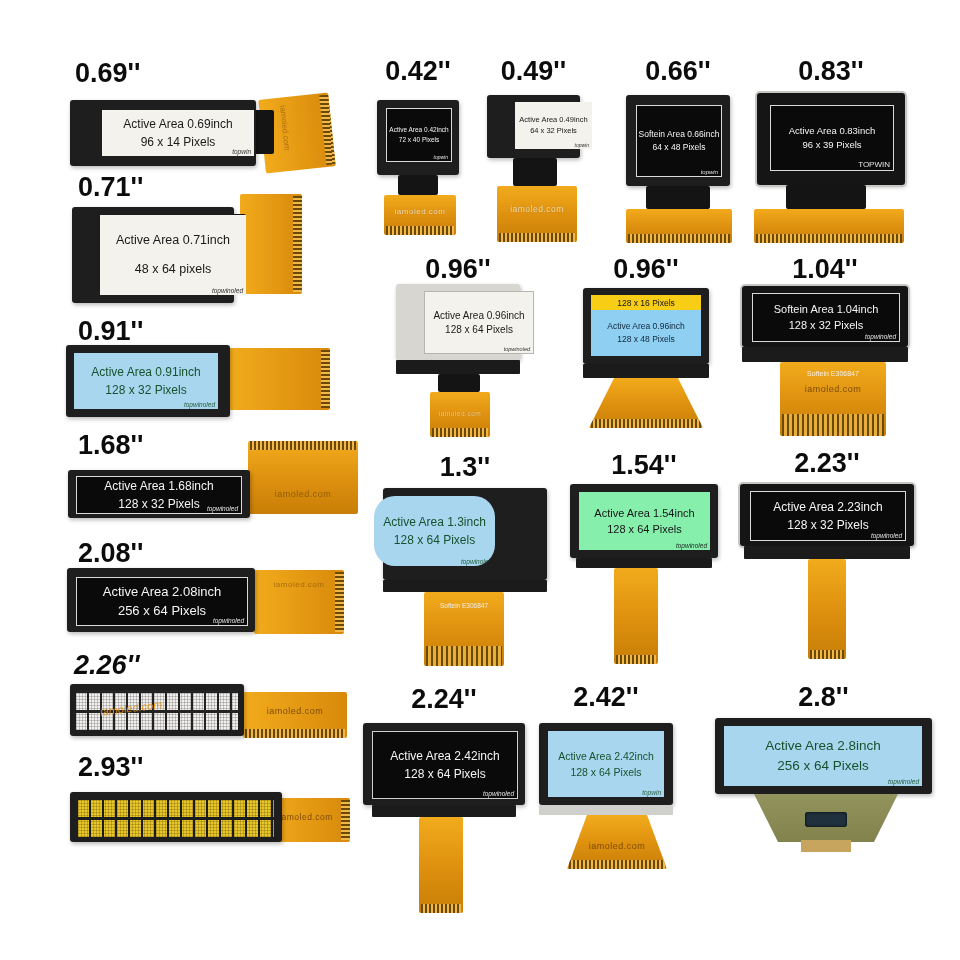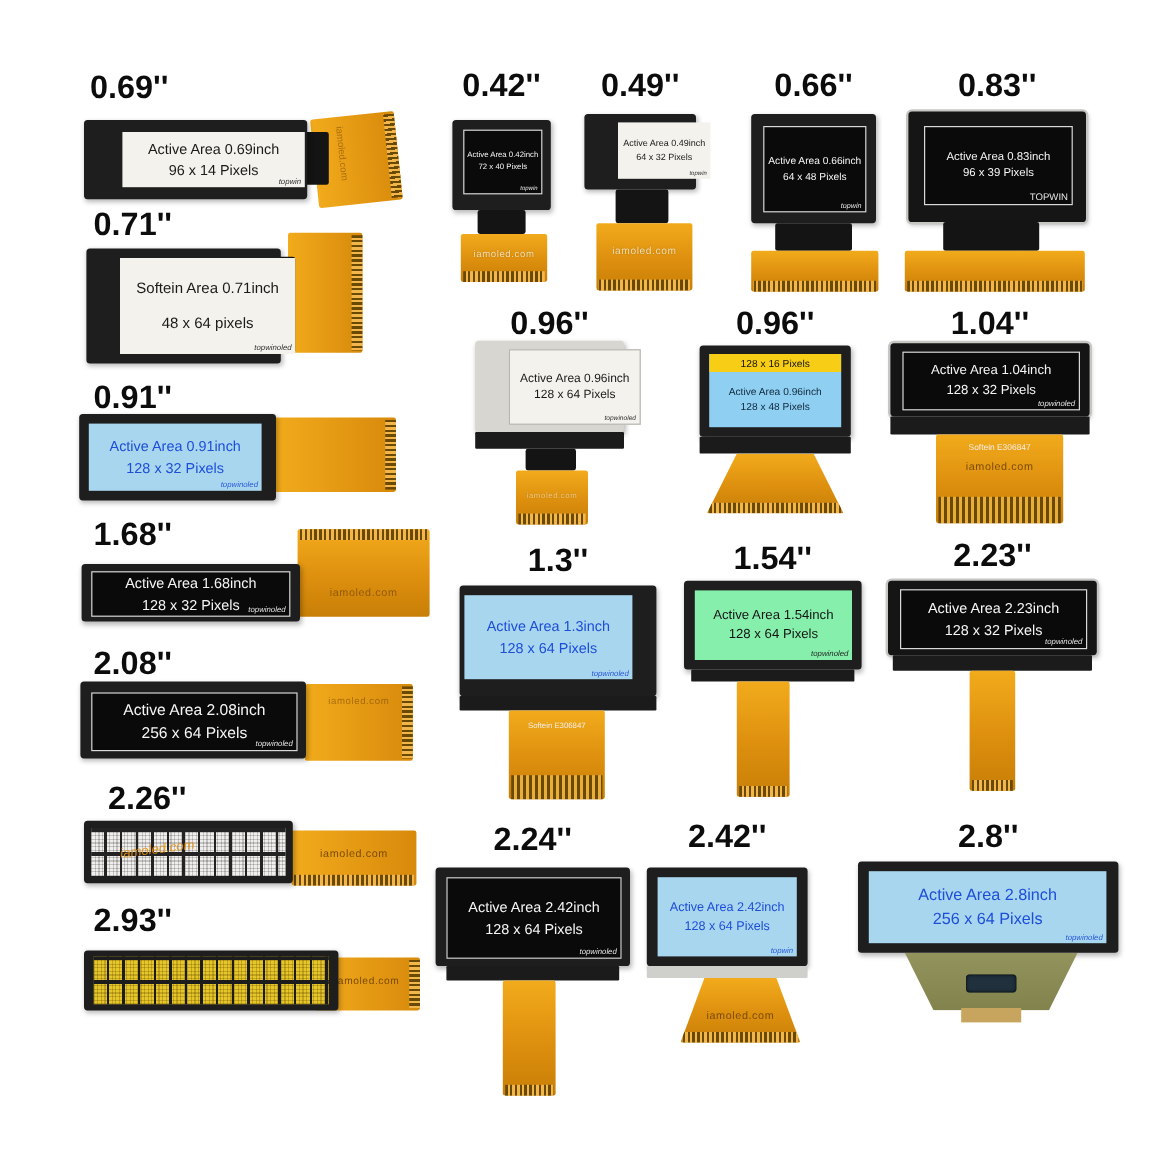--- a/index.html
+++ b/index.html
@@ -9,21 +9,21 @@
   .lbl.c{text-align:center;}
   .body{position:absolute;background:#1e1e1e;border-radius:3px;box-shadow:1px 2px 4px rgba(0,0,0,.28);}
   .body.lightframe{background:#d8d6d1;}
   .body.silver{background:#151515;box-shadow:0 0 0 2px #c6c6c2,1px 2px 4px rgba(0,0,0,.28);}
   .screen{position:absolute;display:flex;flex-direction:column;justify-content:center;align-items:center;
           gap:1px;text-align:center;white-space:nowrap;overflow:hidden;}
   .screen .ln{line-height:1.35;}
   .brand{position:absolute;right:3px;bottom:1px;font-size:6.5px;font-style:italic;opacity:.92;}
   .screen.white{background:#f4f2ec;color:#1a1a1a;margin-left:20px;}
   .screen.black{background:#0a0a0a;color:#f5f5f5;border:1px solid #d9d9d9;}
-  .screen.blue{background:#a9d6ef;color:#1d4ed8;text-align:center;}
+  .screen.blue{background:#a9d6ef;color:#14532d;text-align:center;}
   .screen.yellow{background:#86efac;color:#151515;}
   .screen.dual{display:block;background:#8fd0f2;color:#10273c;}
   .dual .band{position:absolute;left:0;top:0;right:0;height:15px;background:#f7cd15;color:#141414;
           display:flex;align-items:center;justify-content:center;font-size:8.5px;}
   .dual .dbody{position:absolute;left:0;top:15px;right:0;bottom:0;display:flex;flex-direction:column;
           justify-content:center;align-items:center;gap:1px;}
   .grid-w{position:absolute;background-color:#f0efed;
      background-image:
        repeating-linear-gradient(90deg,transparent 0 11px,#232323 11px 13px),
        repeating-linear-gradient(0deg,transparent 0 17px,#232323 17px 20px),
@@ -77,21 +77,21 @@
   </div>
 
   <div>
     <div class="lbl" style="left:78px;top:172px;">0.71''</div>
     <div class="flex h" style="left:240px;top:194px;width:62px;height:100px;">
       <div class="pins-r"></div>
     </div>
     <div class="neck" style="left:216px;top:214px;width:30px;height:80px;"></div>
     <div class="body" style="left:72px;top:207px;width:162px;height:96px;"></div>
     <div class="screen white" style="left:80px;top:215px;width:146px;height:80px;font-size:12.5px;gap:12px;">
-      <div class="ln">Softein Area 0.71inch</div>
+      <div class="ln">Active Area 0.71inch</div>
       <div class="ln">48 x 64 pixels</div>
       <div class="brand">topwinoled</div>
     </div>
   </div>
 
   <div>
     <div class="lbl" style="left:78px;top:316px;">0.91''</div>
     <div class="flex h" style="left:228px;top:348px;width:102px;height:62px;">
       <div class="pins-r"></div>
     </div>
@@ -125,21 +125,21 @@
     </div>
     <div class="body" style="left:67px;top:568px;width:188px;height:64px;"></div>
     <div class="screen black" style="left:76px;top:577px;width:170px;height:47px;font-size:13px;">
       <div class="ln">Active Area 2.08inch</div>
       <div class="ln">256 x 64 Pixels</div>
       <div class="brand">topwinoled</div>
     </div>
   </div>
 
   <div>
-    <div class="lbl" style="left:90px;top:650px;">2.26''</div>
+    <div class="lbl" style="left:74px;top:650px;font-style:italic;">2.26''</div>
     <div class="flex h" style="left:243px;top:692px;width:104px;height:46px;">
       <div class="pins-b"></div>
       <div class="fxtext dark" style="top:14px;font-size:9px;">iamoled.com</div>
     </div>
     <div class="body" style="left:70px;top:684px;width:174px;height:52px;"></div>
     <div class="grid-w" style="left:76px;top:690px;width:162px;height:40px;"></div>
     <div class="wm" style="left:100px;top:702px;">iamoled.com</div>
   </div>
 
   <div>
@@ -179,21 +179,21 @@
     <div class="flex" style="left:497px;top:186px;width:80px;height:56px;">
       <div class="fxtext" style="top:18px;font-size:8.5px;">iamoled.com</div>
       <div class="pins-b"></div>
     </div>
   </div>
 
   <div>
     <div class="lbl c" style="left:626px;top:56px;width:104px;">0.66''</div>
     <div class="body" style="left:626px;top:95px;width:104px;height:91px;"></div>
     <div class="screen black" style="left:636px;top:105px;width:84px;height:70px;font-size:8.5px;">
-      <div class="ln">Active Area 0.66inch</div>
+      <div class="ln">Softein Area 0.66inch</div>
       <div class="ln">64 x 48 Pixels</div>
       <div class="brand" style="font-size:6px;">topwin</div>
     </div>
     <div class="neck" style="left:646px;top:186px;width:64px;height:23px;"></div>
     <div class="flex" style="left:626px;top:209px;width:106px;height:34px;">
       <div class="pins-b"></div>
     </div>
   </div>
 
   <div>
@@ -239,36 +239,36 @@
     <div class="feet" style="left:583px;top:364px;width:126px;height:14px;"></div>
     <div class="flex" style="left:589px;top:378px;width:114px;height:50px;clip-path:polygon(22% 0,78% 0,100% 100%,0 100%);">
       <div class="pins-b"></div>
     </div>
   </div>
 
   <div>
     <div class="lbl c" style="left:742px;top:254px;width:166px;">1.04''</div>
     <div class="body silver" style="left:742px;top:286px;width:166px;height:61px;"></div>
     <div class="screen black" style="left:752px;top:293px;width:146px;height:47px;font-size:11px;">
-      <div class="ln">Active Area 1.04inch</div>
+      <div class="ln">Softein Area 1.04inch</div>
       <div class="ln">128 x 32 Pixels</div>
       <div class="brand">topwinoled</div>
     </div>
     <div class="feet" style="left:742px;top:347px;width:166px;height:15px;"></div>
     <div class="flex" style="left:780px;top:362px;width:106px;height:74px;">
       <div class="fxmark" style="top:8px;">Softein E306847</div>
       <div class="fxtext dark" style="top:22px;font-size:9px;">iamoled.com</div>
       <div class="pins-b" style="height:22px;background:repeating-linear-gradient(90deg,#6a4a02 0 2px,#e9ad3a 2px 5px);"></div>
     </div>
   </div>
 
   <div>
     <div class="lbl c" style="left:383px;top:452px;width:164px;">1.3''</div>
     <div class="body" style="left:383px;top:488px;width:164px;height:92px;"></div>
-    <div class="screen blue" style="left:387px;top:496px;width:140px;height:70px;font-size:12px;">
+    <div class="screen blue" style="left:374px;top:496px;width:121px;height:70px;font-size:12px;border-radius:21px;">
       <div class="ln">Active Area 1.3inch</div>
       <div class="ln">128 x 64 Pixels</div>
       <div class="brand">topwinoled</div>
     </div>
     <div class="feet" style="left:383px;top:580px;width:164px;height:12px;"></div>
     <div class="flex" style="left:424px;top:592px;width:80px;height:74px;">
       <div class="fxmark" style="top:10px;font-size:6.5px;">Softein E306847</div>
       <div class="pins-b" style="height:20px;background:repeating-linear-gradient(90deg,#6a4a02 0 2px,#e9ad3a 2px 5px);"></div>
     </div>
   </div>

